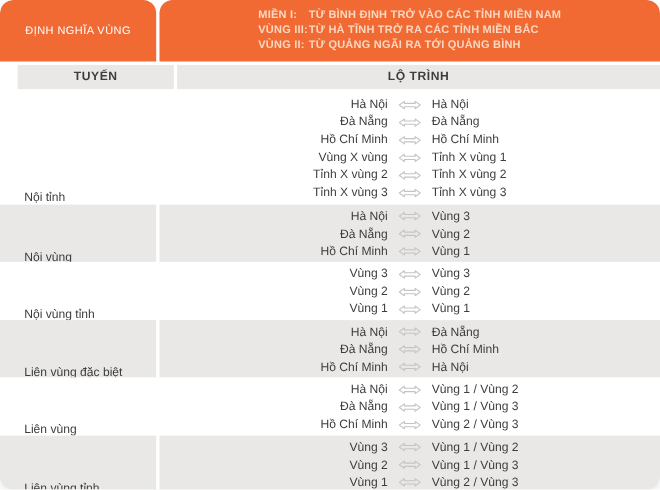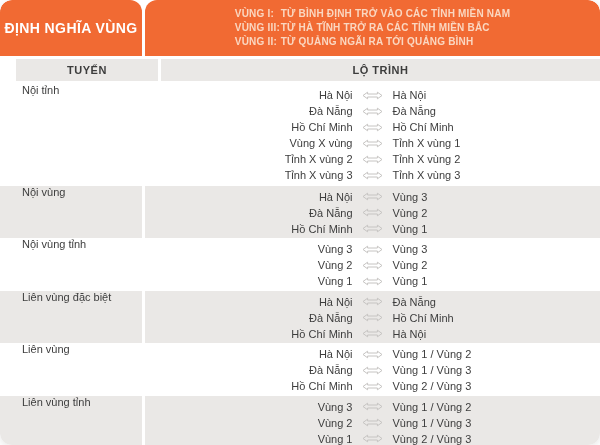--- a/index.html
+++ b/index.html
@@ -19,39 +19,39 @@
   .card{
     width:600px;height:445px;
     display:flex;flex-direction:column;gap:3px;
     background:#fff;border-radius:12px;overflow:hidden;
     box-shadow:0 2px 8px rgba(0,0,0,.10);
   }
   .band{display:grid;grid-template-columns:142px 1fr;column-gap:3px;height:56px;flex:0 0 56px;}
   .band-left{
     background:var(--accent);border-radius:12px 12px 0 0;
     display:flex;align-items:center;justify-content:center;
-    color:#fff;font-weight:bold;font-size:14px;letter-spacing:.4px;text-align:center;
+    color:#fff;font-weight:normal;font-size:10px;letter-spacing:.4px;text-align:center;
   }
   .band-right{
     background:var(--accent);border-radius:12px 12px 0 0;
     display:flex;flex-direction:column;justify-content:center;align-items:center;
   }
   .zone-block{display:flex;flex-direction:column;}
   .zone-line{display:flex;font-size:10px;line-height:14px;font-weight:bold;color:var(--note-text);letter-spacing:.2px;}
   .zone-label{min-width:46px;}
   .thead{display:grid;grid-template-columns:142px 1fr;column-gap:3px;height:22px;flex:0 0 22px;margin-left:16px;}
   .thead .th{
     background:var(--alt-bg);display:flex;align-items:center;justify-content:center;
     font-weight:bold;font-size:11px;letter-spacing:.5px;
   }
   .tbody{flex:1 1 auto;display:flex;flex-direction:column;gap:3px;min-height:0;}
   .trow{display:grid;grid-template-columns:142px 1fr;column-gap:3px;flex:1 1 0;min-height:0;}
   .trow .cell-left,.trow .cell-right{background:#fff;}
   .trow.alt .cell-left,.trow.alt .cell-right{background:var(--alt-bg);}
-  .cell-left{display:flex;align-items:flex-start;padding-left:22px;font-size:11px;}
+  .cell-left{display:flex;align-items:flex-end;padding-left:22px;font-size:11px;}
   .cell-right{display:flex;flex-direction:column;justify-content:flex-end;padding:3px 0;}
   .pair{
     display:grid;grid-template-columns:205px 40px 205px;justify-content:center;align-items:center;
     font-size:11px;line-height:16px;
   }
   .pv.left{text-align:right;}
   .pv.right{text-align:left;}
   .arrow{display:flex;justify-content:center;align-items:center;}
   .arrow svg{display:block;}
 </style>
@@ -60,21 +60,21 @@
 
 <div class="card">
 
   <div class="band">
     <div class="band-left">
       <span>ĐỊNH NGHĨA VÙNG</span>
     </div>
     <div class="band-right">
       <div class="zone-block">
         <div class="zone-line">
-          <span class="zone-label">VÙNG I:</span>
+          <span class="zone-label">MIỀN I:</span>
           <span class="zone-text">TỪ BÌNH ĐỊNH TRỞ VÀO CÁC TỈNH MIỀN NAM</span>
         </div>
         <div class="zone-line">
           <span class="zone-label">VÙNG III:</span>
           <span class="zone-text">TỪ HÀ TĨNH TRỞ RA CÁC TỈNH MIỀN BẮC</span>
         </div>
         <div class="zone-line">
           <span class="zone-label">VÙNG II:</span>
           <span class="zone-text">TỪ QUẢNG NGÃI RA TỚI QUẢNG BÌNH</span>
         </div>

